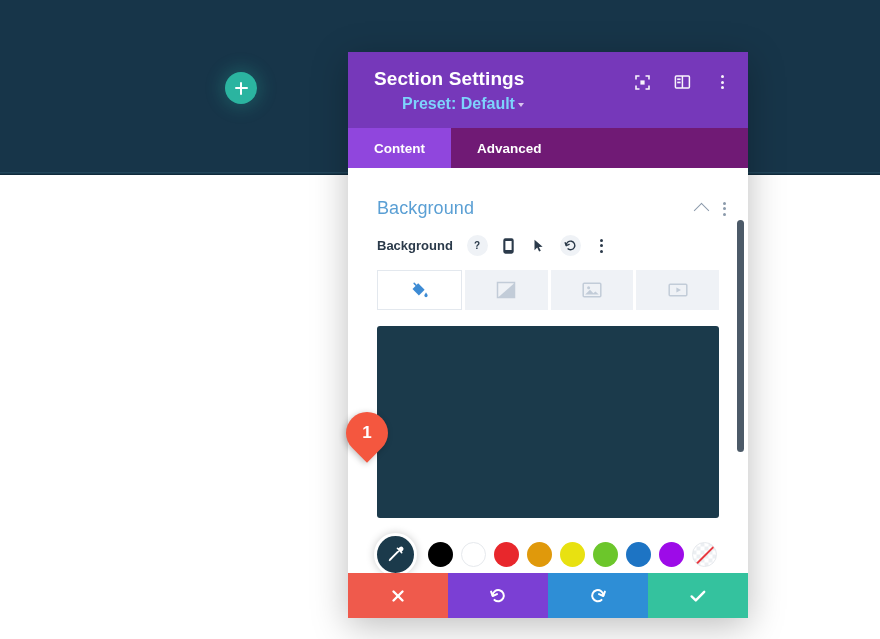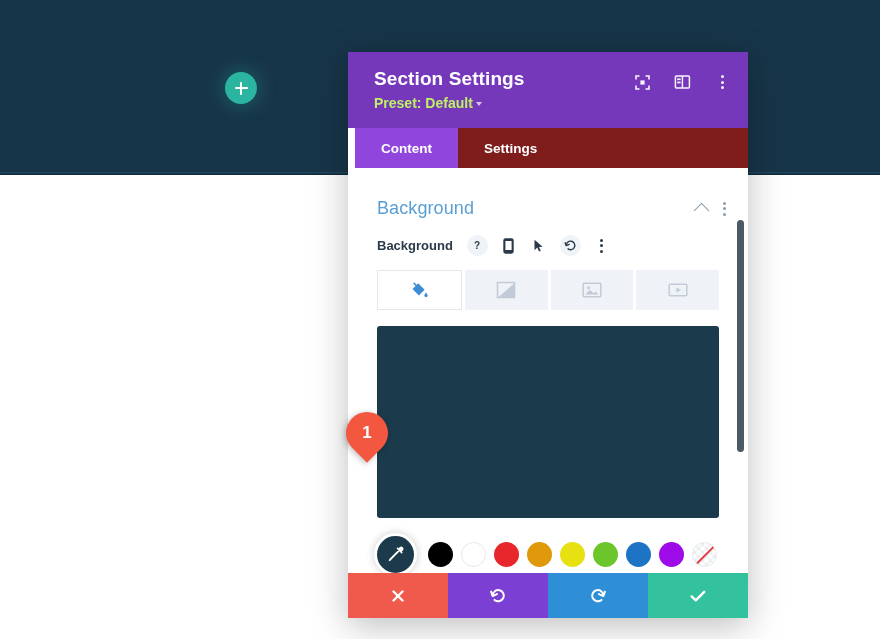--- a/index.html
+++ b/index.html
@@ -89,26 +89,27 @@
     flex: 0 0 auto;
   }
   .modal-title {
     color: #ffffff;
     font-size: 19px;
     font-weight: bold;
     letter-spacing: 0.1px;
     line-height: 22px;
   }
   .modal-preset {
-    color: #bef264;
-    font-size: 14px;
+    color: #7dd3fc;
+    font-size: 16px;
     font-weight: bold;
     margin-top: 5px;
     cursor: pointer;
     display: inline-block;
+    margin-left: 28px;
   }
   .preset-caret {
     display: inline-block;
     margin-left: 3px;
     border-left: 3.5px solid transparent;
     border-right: 3.5px solid transparent;
     border-top: 4.5px solid #d9c4ee;
     vertical-align: middle;
   }
 
@@ -137,24 +138,23 @@
   .dots-vertical i {
     width: 3px; height: 3px;
     border-radius: 50%;
     background: currentColor;
     display: block;
   }
 
   
   .modal-tabs {
     display: flex;
-    background: #7f1d1d;
+    background: #701a75;
     height: 40px;
     flex: 0 0 auto;
-    margin-left: 7px;
   }
   .modal-tab {
     flex: 0 0 auto;
     padding: 0 26px;
     display: flex;
     align-items: center;
     justify-content: center;
     color: #ffffff;
     font-size: 13.5px;
     font-weight: bold;
@@ -402,21 +402,21 @@
             <i></i>
               <i></i>
               <i></i>
           </span>
         </div>
       </div>
     </div>
 
     <div class="modal-tabs">
       <div class="modal-tab active">Content</div>
-      <div class="modal-tab">Settings</div>
+      <div class="modal-tab">Advanced</div>
     </div>
 
     <div class="modal-body">
 
       <div class="toggle-header">
         <div class="toggle-title">Background</div>
         <div class="toggle-actions">
           <span class="chevron-up"></span>
           <span class="dots-vertical">
             <i></i>

